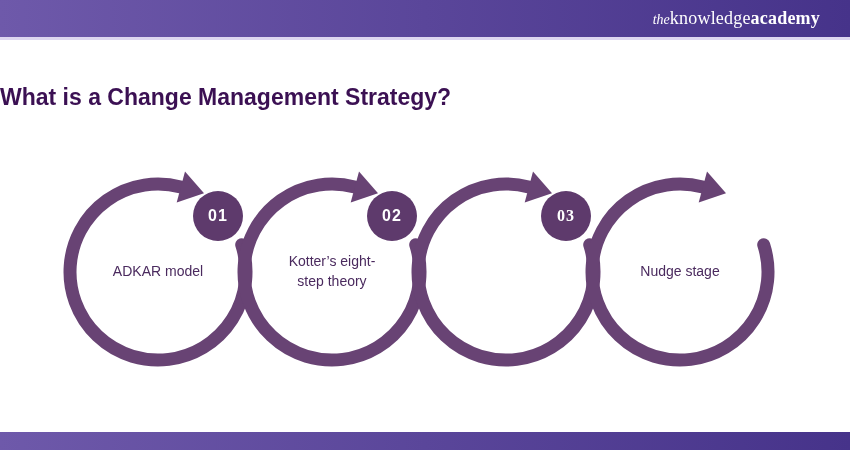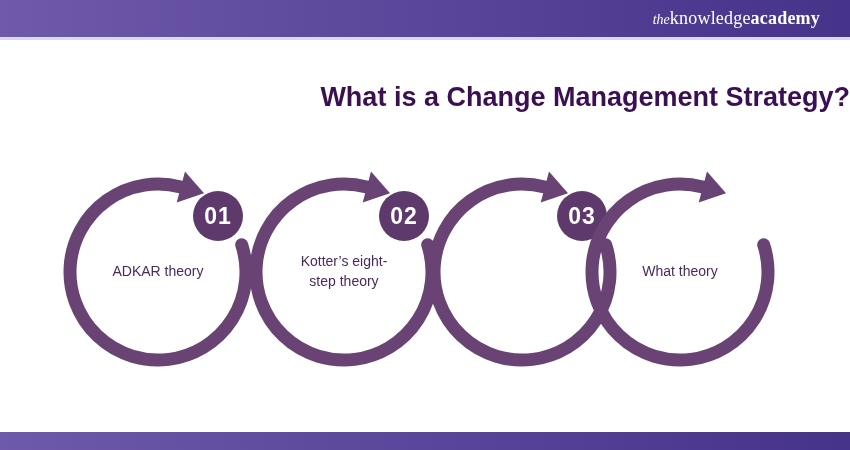--- a/index.html
+++ b/index.html
@@ -25,56 +25,56 @@
   .logo .knowledge{font-size:18px;font-weight:400;letter-spacing:.2px;}
   .logo .academy{font-size:18px;font-weight:700;letter-spacing:.2px;}
   
   .footer{
     position:absolute;bottom:0;left:0;width:850px;height:18px;
     background:linear-gradient(90deg,var(--header-left),var(--header-right));
   }
   
   .title{
     position:absolute;top:76px;left:0;width:850px;height:42px;line-height:42px;
-    text-align:right;font-size:27px;font-weight:700;color:var(--title);
+    text-align:left;font-size:23px;font-weight:700;color:var(--title);
   }
   
   .unit{position:absolute;top:171px;width:200px;height:200px;}
   .unit svg{position:absolute;top:0;left:0;width:200px;height:200px;overflow:visible;}
   .badge{
     position:absolute;left:133px;top:20px;width:50px;height:50px;border-radius:50%;
     background:var(--badge);display:flex;align-items:center;justify-content:center;
-    color:var(--number);font-size:23px;font-weight:600;letter-spacing:1px;
+    color:var(--number);font-size:16px;font-weight:600;letter-spacing:1px;
   }
   .label{
     position:absolute;left:28px;top:71px;width:140px;height:60px;
     display:flex;align-items:center;justify-content:center;text-align:center;
     color:var(--label);font-size:14px;font-weight:500;line-height:1.4;
     white-space:pre-line;
   }
-  .u1{left:60px;} .u2{left:246px;} .u3{left:424px;} .u4{left:582px;}
+  .u1{left:60px;} .u2{left:234px;} .u3{left:408px;font-family:Liberation Serif, serif;} .u4{left:582px;}
 </style>
 </head>
 <body>
 
 <div class="canvas">
 
   <div class="header">
     <div class="logo"><span class="the">the</span><span class="knowledge">knowledge</span><span class="academy">academy</span></div>
   </div>
 
   <div class="title">What is a Change Management Strategy?</div>
 
   <div class="unit u1">
     <svg viewBox="0 0 200 200" aria-hidden="true">
       <path d="M 181.7 73.8 A 88 88 0 1 1 120.8 16.0" fill="none" style="stroke:var(--ring)" stroke-width="13" stroke-linecap="round"></path>
       <polygon points="144,22.2 116.7,31.5 125,0.5" style="fill:var(--ring)"></polygon>
     </svg>
     <div class="badge">01</div>
-    <div class="label">ADKAR theory</div>
+    <div class="label">ADKAR model</div>
   </div>
 
   <div class="unit u2">
     <svg viewBox="0 0 200 200" aria-hidden="true">
       <path d="M 181.7 73.8 A 88 88 0 1 1 120.8 16.0" fill="none" style="stroke:var(--ring)" stroke-width="13" stroke-linecap="round"></path>
       <polygon points="144,22.2 116.7,31.5 125,0.5" style="fill:var(--ring)"></polygon>
     </svg>
     <div class="badge">02</div>
     <div class="label">Kotter’s eight-
 step theory</div>
@@ -86,18 +86,18 @@
       <polygon points="144,22.2 116.7,31.5 125,0.5" style="fill:var(--ring)"></polygon>
     </svg>
     <div class="badge">03</div>
   </div>
 
   <div class="unit u4">
     <svg viewBox="0 0 200 200" aria-hidden="true">
       <path d="M 181.7 73.8 A 88 88 0 1 1 120.8 16.0" fill="none" style="stroke:var(--ring)" stroke-width="13" stroke-linecap="round"></path>
       <polygon points="144,22.2 116.7,31.5 125,0.5" style="fill:var(--ring)"></polygon>
     </svg>
-    <div class="label">What theory</div>
+    <div class="label">Nudge stage</div>
   </div>
 
   <div class="footer"></div>
 
 </div>
 
 </body></html>

